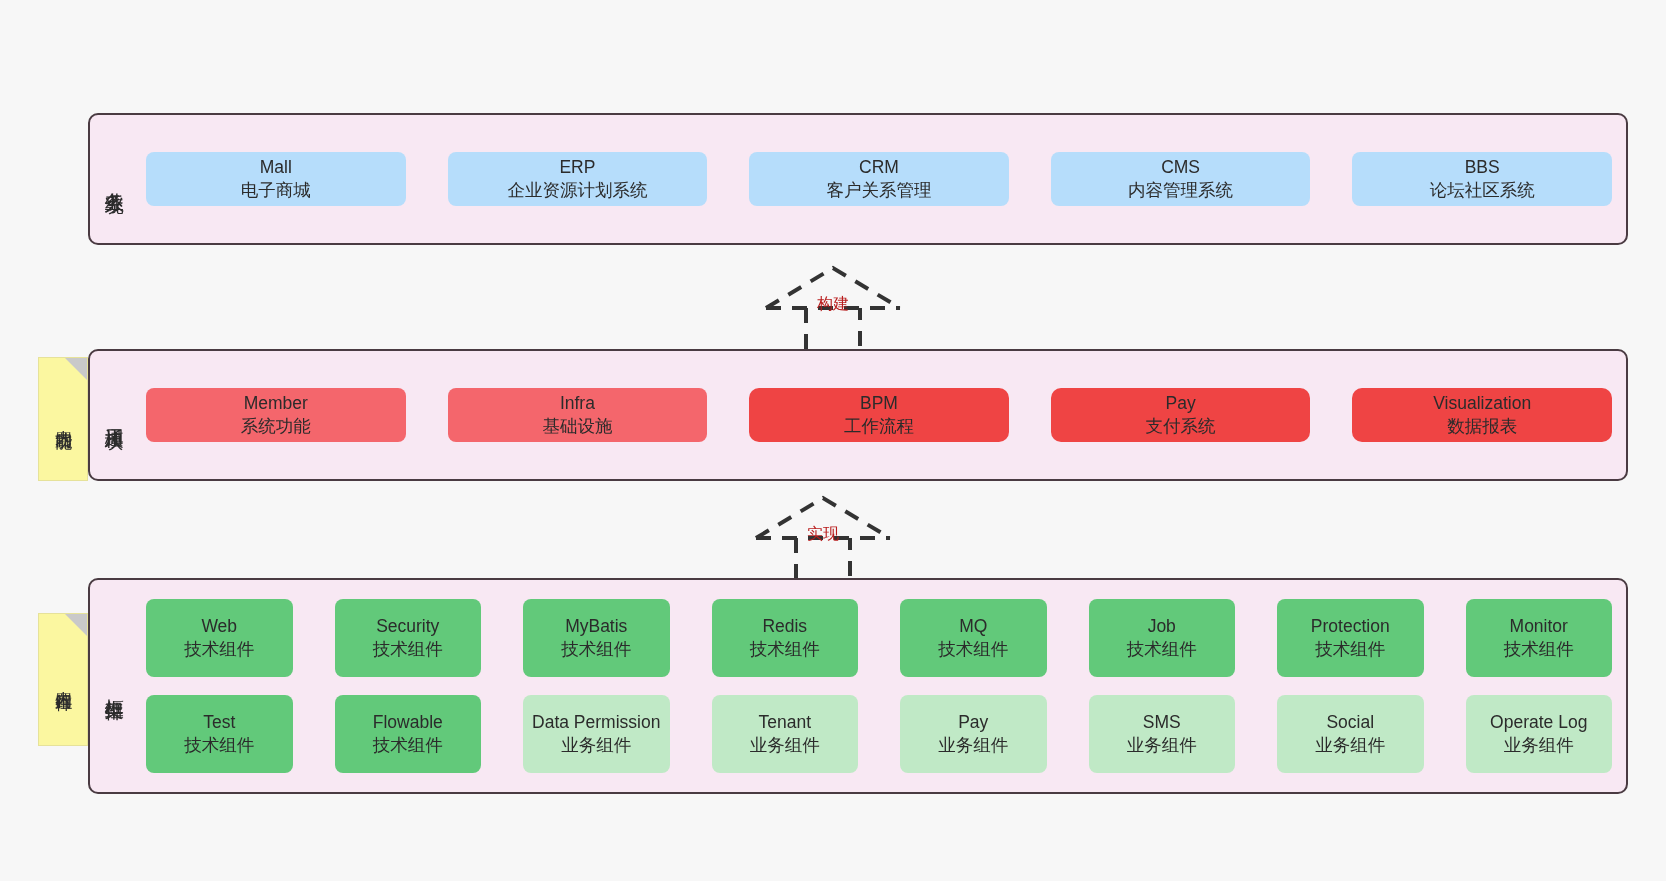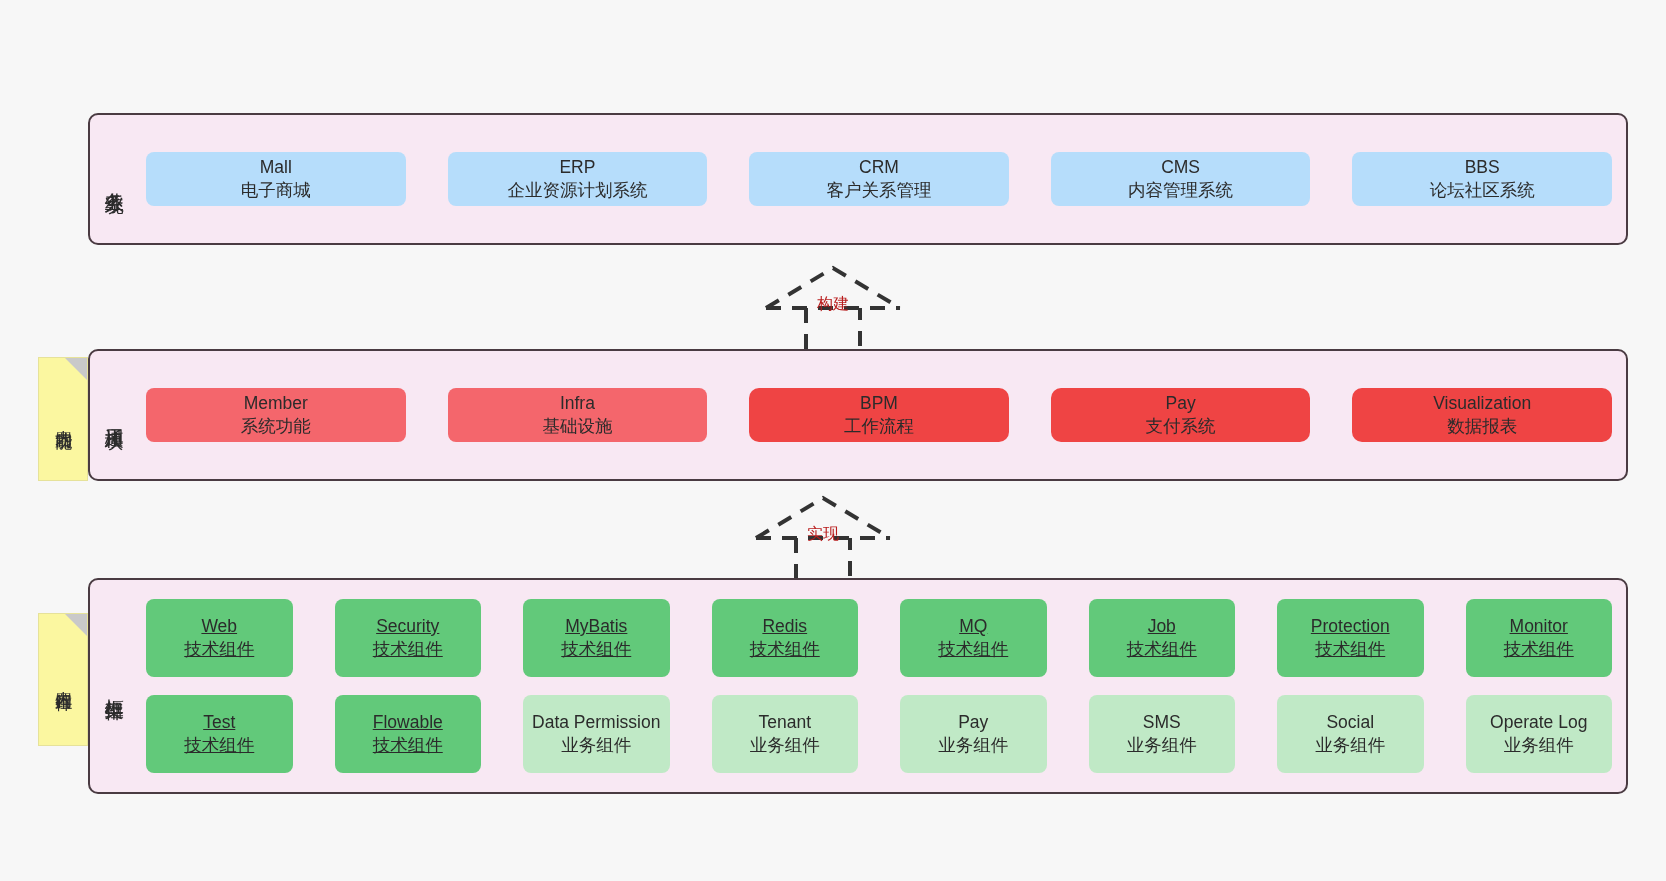--- a/index.html
+++ b/index.html
@@ -79,21 +79,21 @@
     box-sizing: border-box;
     padding: 4px 6px;
   }
   .node .n-name { display: block; }
   .node .n-sub  { display: block; text-align: center; }
 
   
   .c-blue       { background: #b6ddfb; }
   .c-red        { background: #f4666c; }
   .c-pink       { background: #ef4444; border-radius: 10px; }
-  .c-green      { background: #62c97a; text-decoration: underline; }
+  .c-green      { background: #62c97a; }
   .c-lightgreen { background: #c0e9c6; }
 
   
   .note {
     position: absolute;
     background: #fbf7a0;
     box-sizing: border-box;
     display: flex;
     align-items: center;
     justify-content: center;

